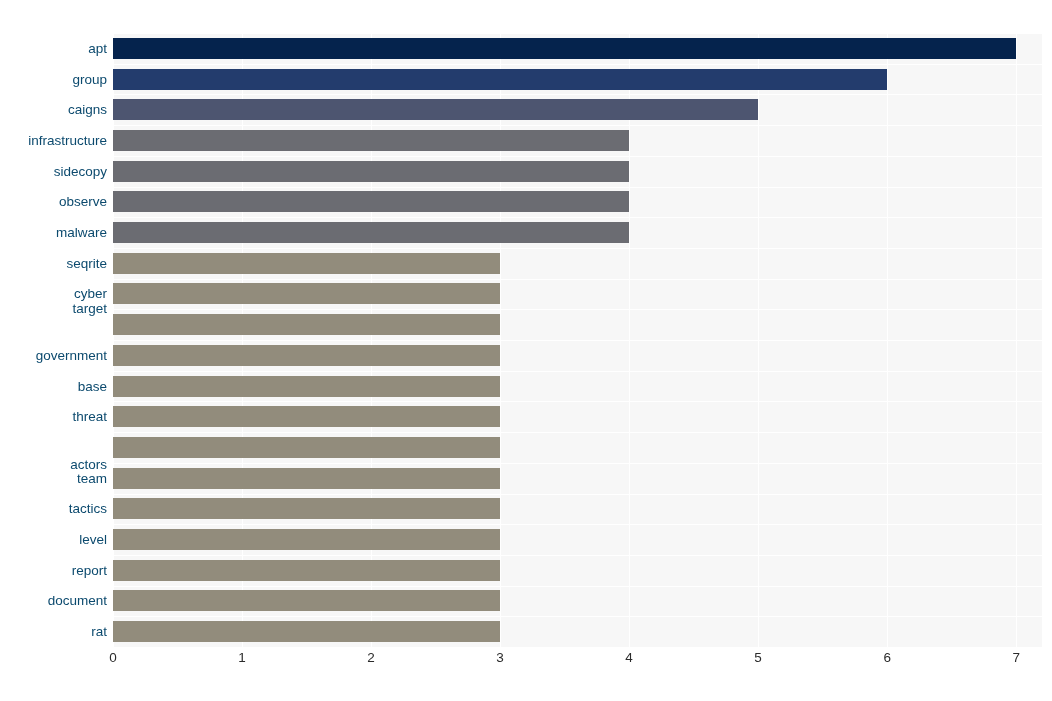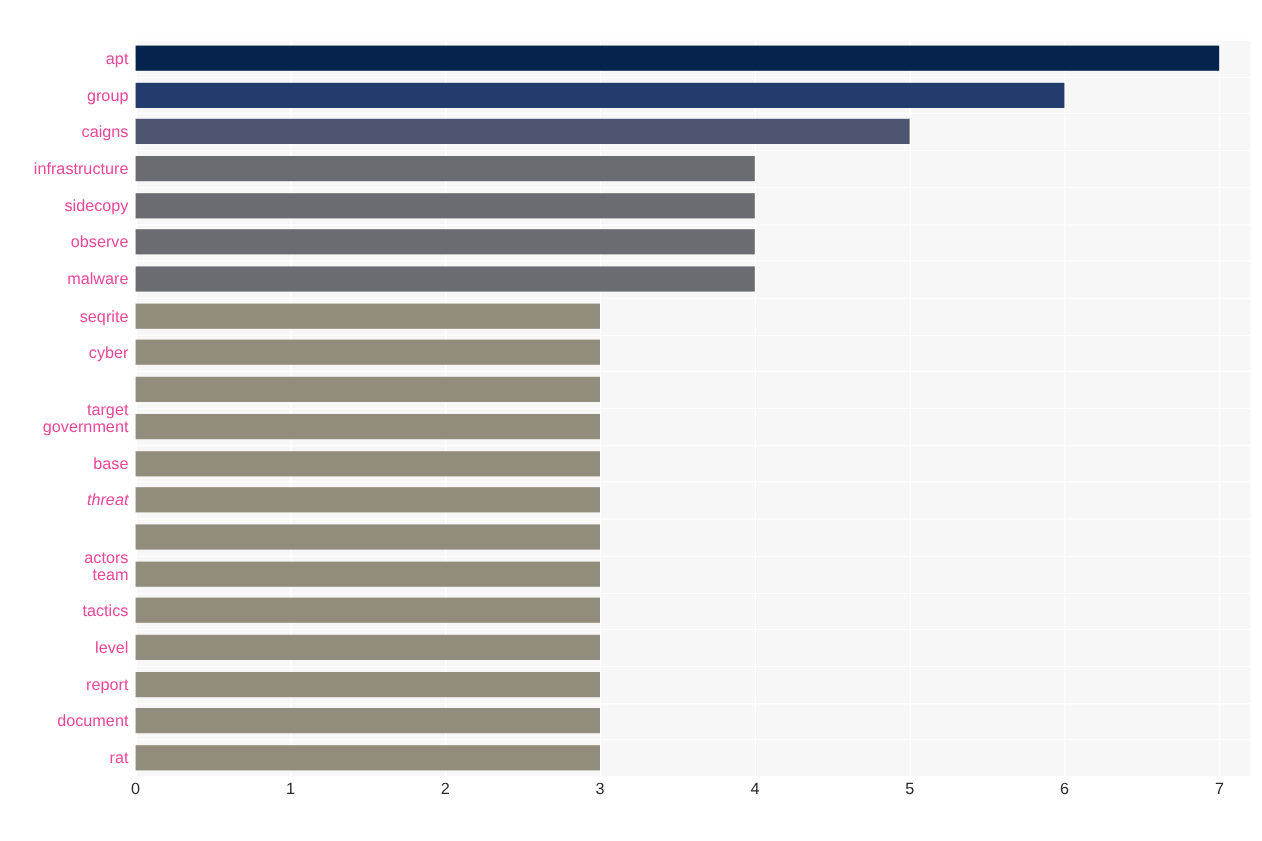--- a/index.html
+++ b/index.html
@@ -79,21 +79,21 @@
     top: 33px;
     width: 107px;
     height: 614px;
   }
   .ylabel {
     position: absolute;
     right: 0;
     width: 107px;
     text-align: right;
     font-size: 13.5px;
-    color: #ec4899;
+    color: #0c4a6e;
     height: 21px;
     line-height: 21px;
     white-space: nowrap;
   }
 
   
   #xticks-layer {
     position: absolute;
     left: 113px;
     top: 647px;
@@ -186,24 +186,24 @@
   <div id="ylabels-layer">
       <div class="ylabel" style="top: 4.85px;">apt</div>
       <div class="ylabel" style="top: 35.55px;">group</div>
       <div class="ylabel" style="top: 66.25px;">caigns</div>
       <div class="ylabel" style="top: 96.95px;">infrastructure</div>
       <div class="ylabel" style="top: 127.65px;">sidecopy</div>
       <div class="ylabel" style="top: 158.35px;">observe</div>
       <div class="ylabel" style="top: 189.05px;">malware</div>
       <div class="ylabel" style="top: 219.75px; padding-left: 47px;">seqrite</div>
       <div class="ylabel" style="top: 250.45px;">cyber</div>
-      <div class="ylabel" style="top: 298px;">target</div>
+      <div class="ylabel" style="top: 265px;">target</div>
       <div class="ylabel" style="top: 311.85px;">government</div>
       <div class="ylabel" style="top: 342.55px;">base</div>
-      <div class="ylabel" style="top: 373.25px; font-style: italic;">threat</div>
+      <div class="ylabel" style="top: 373.25px;">threat</div>
       <div class="ylabel" style="top: 421px;">actors</div>
       <div class="ylabel" style="top: 434.65px;">team</div>
       <div class="ylabel" style="top: 465.35px;">tactics</div>
       <div class="ylabel" style="top: 496.05px;">level</div>
       <div class="ylabel" style="top: 526.75px; margin-left: 17px;">report</div>
       <div class="ylabel" style="top: 557.45px;">document</div>
       <div class="ylabel" style="top: 588.15px;">rat</div>
     </div>
 
   <div id="xticks-layer">

